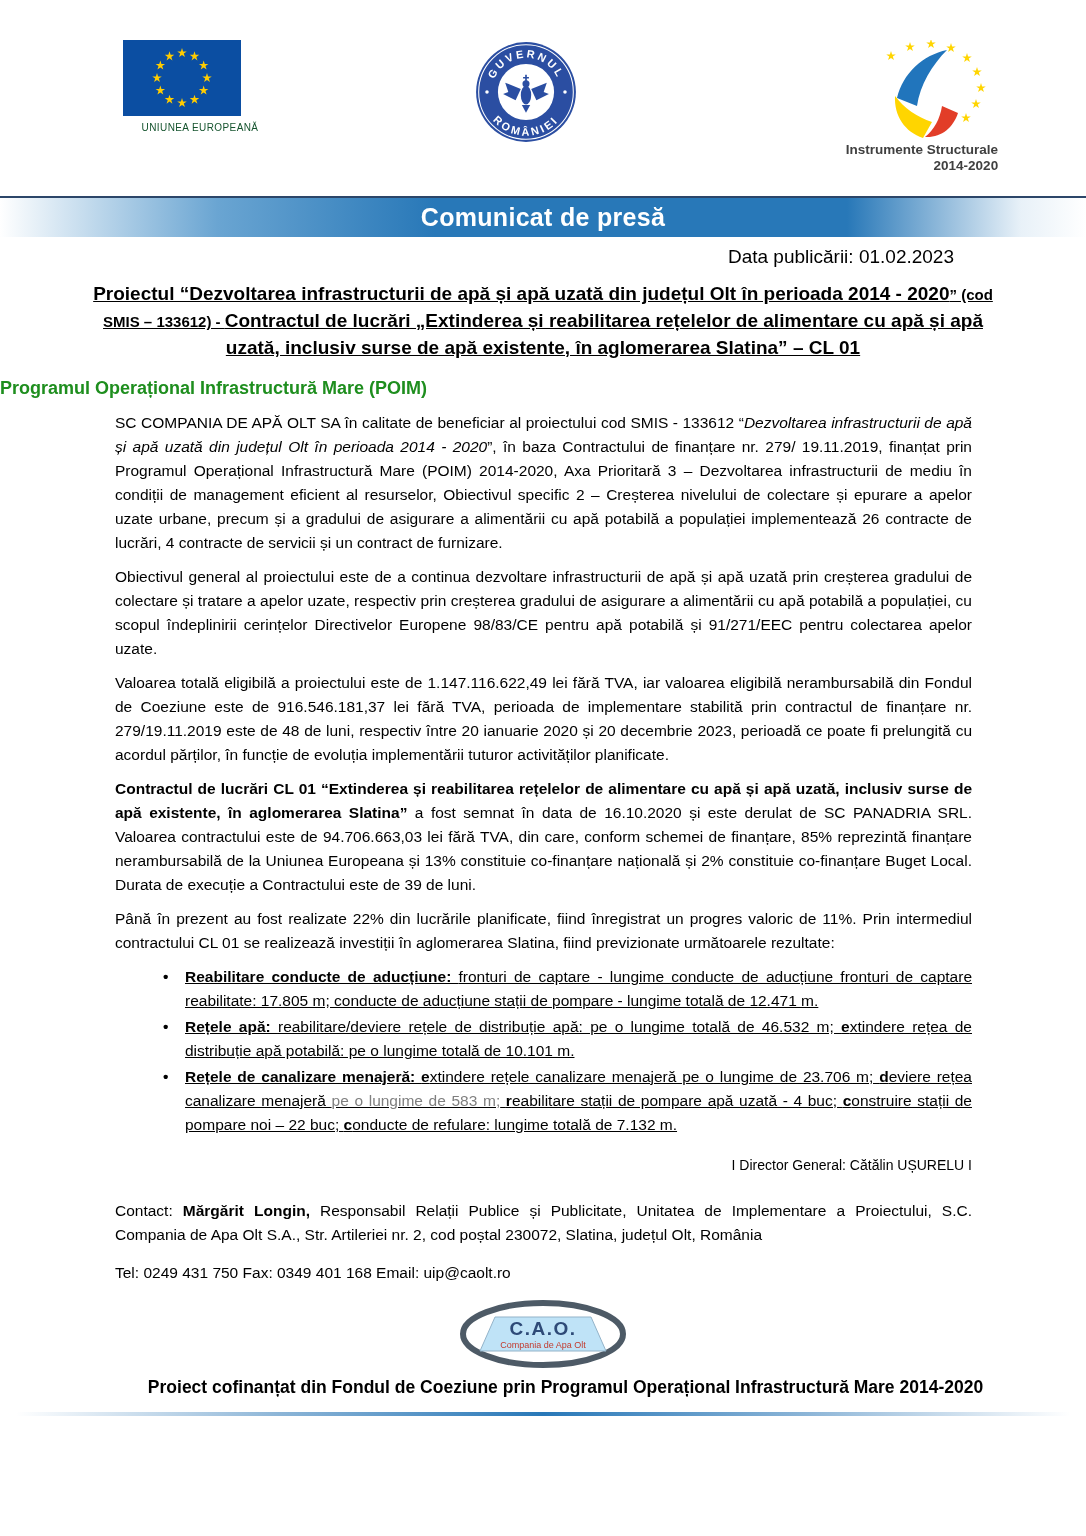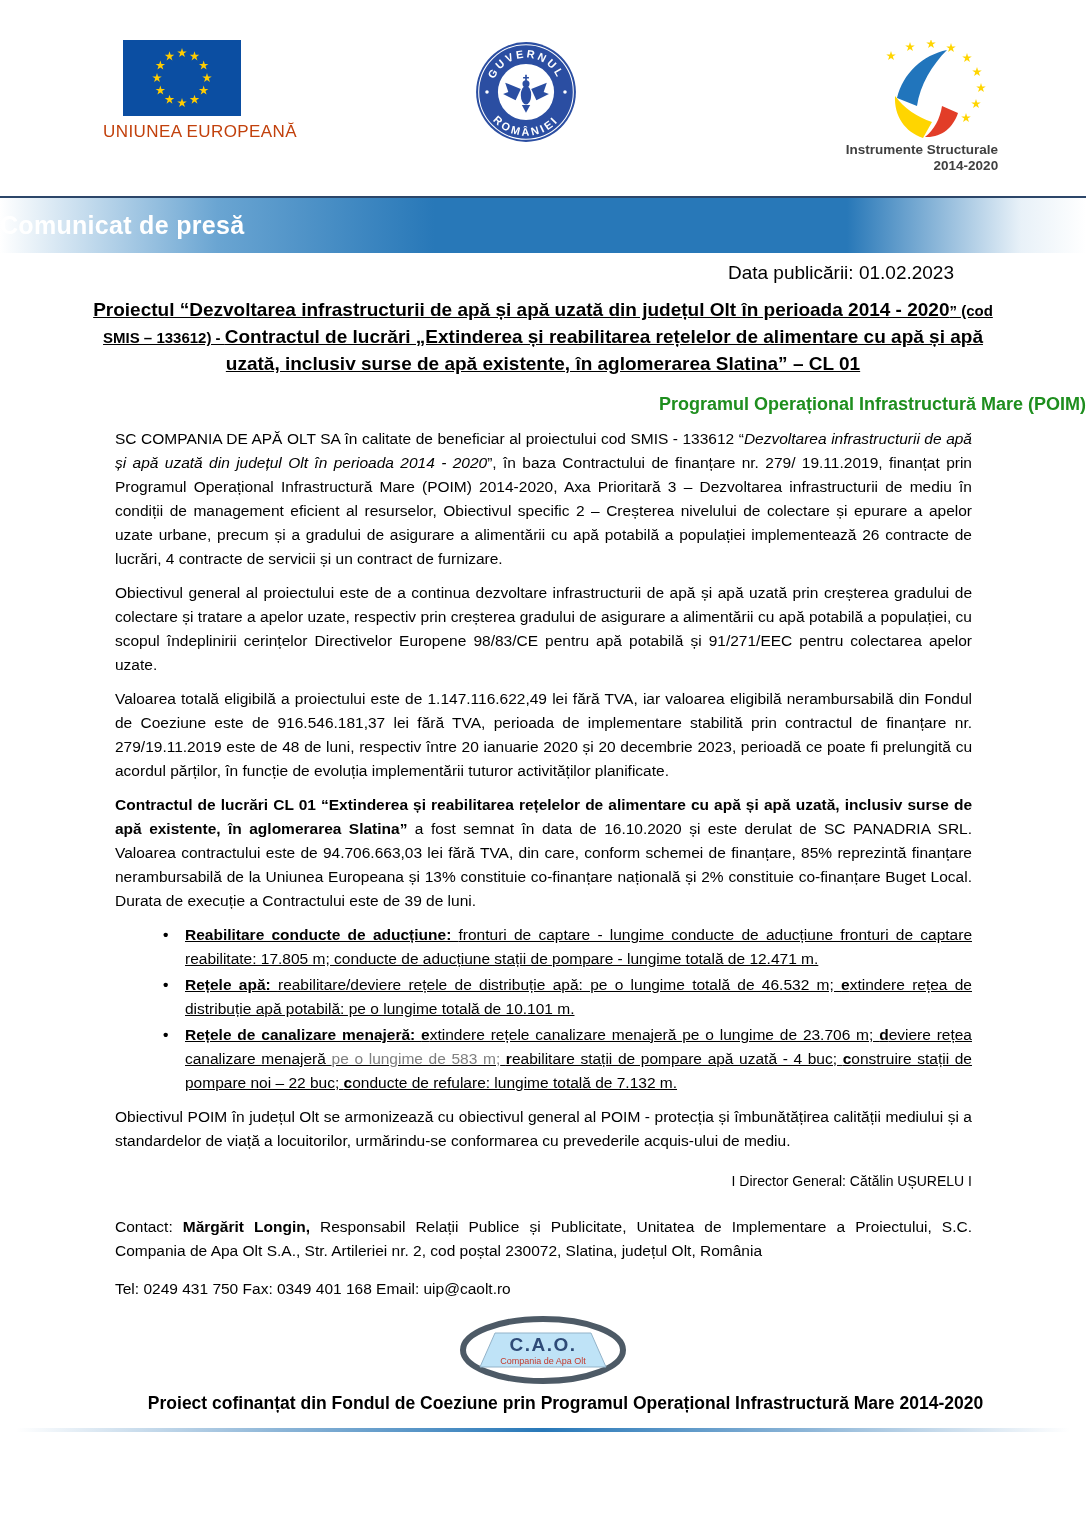--- a/index.html
+++ b/index.html
@@ -6,33 +6,33 @@
   .page{
     width:1086px;height:1536px;margin:0 auto;background:#ffffff;
     font-family:"Liberation Sans",sans-serif;color:#000;overflow:hidden;position:relative;
   }
   
   .logos{display:flex;align-items:flex-start;padding:40px 84px 0 122px;}
   .logo-block{display:flex;flex-direction:column;align-items:center;}
   .logo-eu{width:120px;}
   .logo-gov{margin:0 auto;transform:translateX(-16px);}
   .logo-is{width:160px;}
-  .eu-caption{margin-top:6px;font-size:17px;color:#c2410c;letter-spacing:.4px;white-space:nowrap;margin-left:36px;}
+  .eu-caption{margin-top:6px;font-size:10px;color:#14532d;letter-spacing:.4px;white-space:nowrap;margin-left:36px;}
   .is-caption{margin-top:2px;text-align:right;font-weight:bold;color:#404040;font-size:13.5px;line-height:16px;}
   
   .top-rule{height:2px;background:#2c4669;margin-top:22px;}
   .banner{
-    height:55px;display:flex;align-items:center;
+    height:39px;display:flex;align-items:center;justify-content:center;
     background:linear-gradient(90deg,#ffffff 0%,#6aa5d2 20%,#2878b8 40%,#2878b8 78%,#e8f1f8 94%,#ffffff 100%);
   }
   .banner-text{color:#ffffff;font-weight:bold;font-size:25px;letter-spacing:.3px;}
   .pub-date{text-align:right;padding-right:132px;font-size:19px;margin-top:9px;margin-left:41px;}
   
   .doc-title{margin:13px 78px 0;text-align:center;font-weight:bold;font-size:19px;line-height:26px;text-decoration:underline;}
-  .program-heading{margin-top:17px;text-align:right;font-weight:bold;font-size:18px;color:#1e8e1e;}
+  .program-heading{margin-top:17px;text-align:left;font-weight:bold;font-size:18px;color:#1e8e1e;}
   
   .content{margin:12px 114px 0 115px;font-size:15.5px;line-height:24px;text-align:justify;}
   .para{margin:0 0 10px 0;}
   .seg-b{font-weight:bold;}
   .seg-i{font-style:italic;}
   .seg-g{color:#7f7f7f;}
   .seg-bs{font-weight:bold;font-size:15px;}
   ul.results{list-style:none;margin:0 0 10px 0;padding:0 0 0 42px;text-decoration:underline;}
   ul.results li{padding-left:28px;position:relative;margin-bottom:2px;}
   ul.results li::before{content:"\2022";position:absolute;left:6px;top:0;font-weight:bold;}
@@ -139,28 +139,28 @@
 
   <h1 class="doc-title"><span class="seg-b">Proiectul “Dezvoltarea infrastructurii de apă și apă uzată din județul Olt în perioada 2014 - 2020</span><span class="seg-bs">” (cod SMIS – 133612) - </span><span class="seg-b">Contractul de lucrări „Extinderea și reabilitarea rețelelor de alimentare cu apă și apă uzată, inclusiv surse de apă existente, în aglomerarea Slatina” – CL 01</span></h1>
 
   <div class="program-heading">Programul Operațional Infrastructură Mare (POIM)</div>
 
   <div class="content">
     <p class="para"><span>SC COMPANIA DE APĂ OLT SA în calitate de beneficiar al proiectului cod SMIS - 133612 “</span><span class="seg-i">Dezvoltarea infrastructurii de apă și apă uzată din județul Olt în perioada 2014 - 2020</span><span>”, în baza Contractului de finanțare nr. 279/ 19.11.2019, finanțat prin Programul Operațional Infrastructură Mare (POIM) 2014-2020, Axa Prioritară 3 – Dezvoltarea infrastructurii de mediu în condiții de management eficient al resurselor, Obiectivul specific 2 – Creșterea nivelului de colectare și epurare a apelor uzate urbane, precum și a gradului de asigurare a alimentării cu apă potabilă a populației implementează 26 contracte de lucrări, 4 contracte de servicii și un contract de furnizare.</span></p>
     <p class="para"><span>Obiectivul general al proiectului este de a continua dezvoltare infrastructurii de apă și apă uzată prin creșterea gradului de colectare și tratare a apelor uzate, respectiv prin creșterea gradului de asigurare a alimentării cu apă potabilă a populației, cu scopul îndeplinirii cerințelor Directivelor Europene 98/83/CE pentru apă potabilă și 91/271/EEC pentru colectarea apelor uzate.</span></p>
     <p class="para"><span>Valoarea totală eligibilă a proiectului este de 1.147.116.622,49 lei fără TVA, iar valoarea eligibilă nerambursabilă din Fondul de Coeziune este de 916.546.181,37 lei fără TVA, perioada de implementare stabilită prin contractul de finanțare nr. 279/19.11.2019 este de 48 de luni, respectiv între 20 ianuarie 2020 și 20 decembrie 2023, perioadă ce poate fi prelungită cu acordul părților, în funcție de evoluția implementării tuturor activităților planificate.</span></p>
     <p class="para"><span class="seg-b">Contractul de lucrări CL 01 “Extinderea și reabilitarea rețelelor de alimentare cu apă și apă uzată, inclusiv surse de apă existente, în aglomerarea Slatina”</span><span> a fost semnat în data de 16.10.2020 și este derulat de SC PANADRIA SRL. Valoarea contractului este de 94.706.663,03 lei fără TVA, din care, conform schemei de finanțare, 85% reprezintă finanțare nerambursabilă de la Uniunea Europeana și 13% constituie co-finanțare națională și 2% constituie co-finanțare Buget Local. Durata de execuție a Contractului este de 39 de luni.</span></p>
+    <p class="para"><span>Până în prezent au fost realizate 22% din lucrările planificate, fiind înregistrat un progres valoric de 11%. Prin intermediul contractului CL 01 se realizează investiții în aglomerarea Slatina, fiind previzionate următoarele rezultate:</span></p>
 
     <ul class="results">
       <li><span class="seg-b">Reabilitare conducte de aducțiune: </span><span>fronturi de captare - lungime conducte de aducțiune fronturi de captare reabilitate: 17.805 m; conducte de aducțiune stații de pompare - lungime totală de 12.471 m.</span></li>
       <li><span class="seg-b">Rețele apă: </span><span>reabilitare/deviere rețele de distribuție apă: pe o lungime totală de 46.532 m; </span><span class="seg-b">e</span><span>xtindere rețea de distribuție apă potabilă: pe o lungime totală de 10.101 m.</span></li>
       <li><span class="seg-b">Rețele de canalizare menajeră:  </span><span class="seg-b">e</span><span>xtindere rețele canalizare menajeră pe o lungime de 23.706 m; </span><span class="seg-b">d</span><span>eviere rețea canalizare menajeră </span><span class="seg-g">pe o lungime de 583 m;</span><span> </span><span class="seg-b">r</span><span>eabilitare stații de pompare apă uzată - 4 buc; </span><span class="seg-b">c</span><span>onstruire stații de pompare noi – 22 buc; </span><span class="seg-b">c</span><span>onducte de refulare: lungime totală de 7.132 m.</span></li>
     </ul>
 
-    <p class="para"><span>Obiectivul POIM în județul Olt se armonizează cu obiectivul general al POIM - protecția și îmbunătățirea calității mediului și a standardelor de viață a locuitorilor, urmărindu-se conformarea cu prevederile acquis-ului de mediu.</span></p>
 
     <div class="signature">I Director General: Cătălin UȘURELU I</div>
 
     <p class="para contact"><span>Contact: </span><span class="seg-b">Mărgărit Longin,</span><span> Responsabil Relații Publice și Publicitate, Unitatea de Implementare a Proiectului, S.C. Compania de Apa Olt S.A., Str. Artileriei nr. 2, cod poștal 230072, Slatina, județul Olt, România</span></p>
     <div class="tel-line">Tel: 0249 431 750 Fax: 0349 401 168 Email: uip@caolt.ro</div>
   </div>
 
   <div class="cao-wrap">
     <svg width="168" height="70" viewBox="0 0 168 70" aria-hidden="true">
       <ellipse cx="84" cy="35" rx="80" ry="31" fill="none" stroke="#4d5a66" stroke-width="6"></ellipse>

